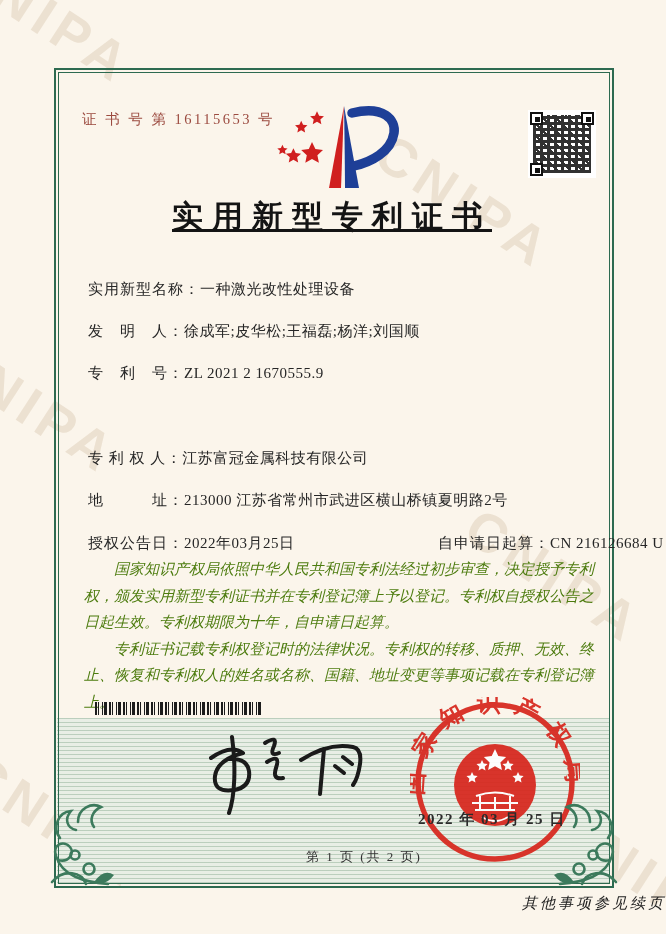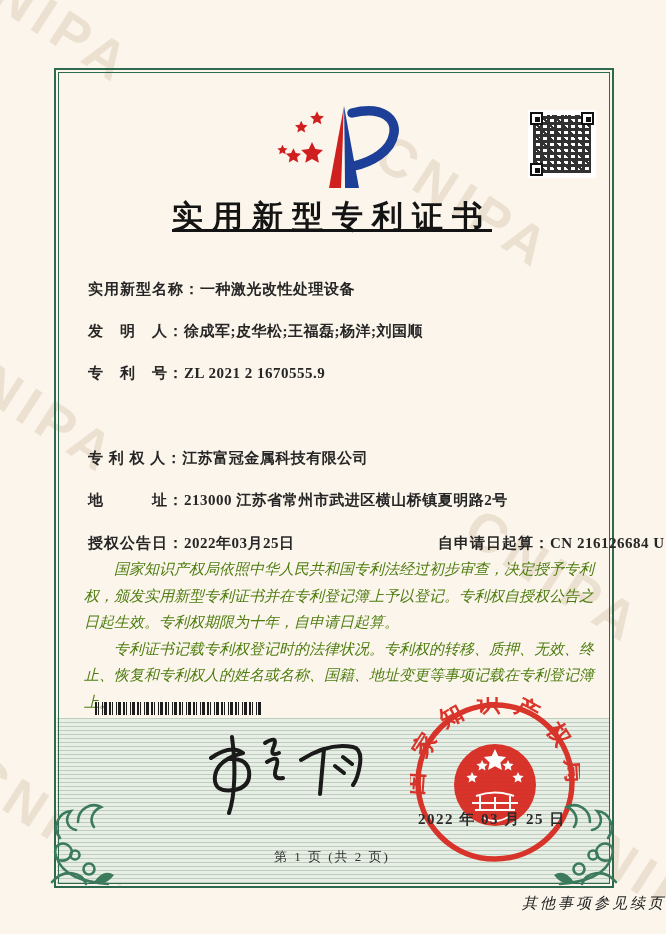--- a/index.html
+++ b/index.html
@@ -43,21 +43,21 @@
   .finder::after{content:"";position:absolute;left:2.5px;top:2.5px;
           width:5px;height:5px;background:#111;}
   .f-tl{left:2px;top:2px}.f-tr{right:2px;top:2px}.f-bl{left:2px;bottom:2px}
 
   .title{position:absolute;left:54px;top:196px;width:556px;
          text-align:center;font-size:31px;font-weight:bold;color:#141414;
          letter-spacing:9px;text-decoration:underline;}
 
   
   .row{position:absolute;left:88px;font-size:15px;color:#262626;
-       white-space:nowrap;font-weight:bold;}
+       white-space:nowrap;}
   .row .lab{display:inline-block;letter-spacing:1px;}
   .row .val{letter-spacing:0.5px;}
   .grant2{position:absolute;left:350px;top:0;}
 
   
   .paras{position:absolute;left:84px;top:556px;width:510px;
          font-size:15px;line-height:26.5px;color:#4d7c0f;text-align:justify;
          font-style:italic;}
   .paras p{margin:0;text-indent:2em;}
 
@@ -80,21 +80,21 @@
   .seal-date{position:absolute;left:418px;top:810px;font-size:15px;
              color:#2b2b2b;letter-spacing:1.5px;font-weight:bold;}
 
   
   .orn{position:absolute;z-index:4;}
   .orn-l{left:44px;top:798px;}
   .orn-r{left:552px;top:798px;transform:scaleX(-1);}
 
   
   .pagenum{position:absolute;left:54px;top:848px;width:556px;
-           text-align:center;font-size:13px;color:#333;letter-spacing:2px;}
+           text-align:center;font-size:13px;color:#333;letter-spacing:2px;padding-left:32px;}
   .contnote{position:absolute;left:0;top:894px;width:666px;
             text-align:right;font-size:15px;color:#222;font-style:italic;
             letter-spacing:3px;}
 </style>
 </head>
 <body>
 
 <div class="page">
 
   <div class="wm" style="left:-55px;top:-15px">CNIPA</div>
@@ -105,20 +105,21 @@
   <div class="wm" style="left:545px;top:845px">CNIPA</div>
 
   <div class="band"></div>
 
   <div class="frame">
     <div class="frame-inner"></div>
   </div>
 
   <div class="content">
 
+    <div class="certno">证 书 号 第 16115653 号</div>
 
     <svg class="logo" width="135" height="90" viewBox="0 0 135 90">
       <g fill="#d01f1f">
         <path d="M14 48 l2.2 4.6 5 .6 -3.7 3.4 1 4.9 -4.5-2.5 -4.4 2.5 1-4.9 -3.7-3.4 5-.6z" transform="scale(0.72) translate(6,14)"></path>
         <path d="M26 38 l2.6 5.4 5.9 .7 -4.4 4 1.2 5.8 -5.3-3 -5.2 3 1.2-5.8 -4.4-4 5.9-.7z" transform="translate(2,14) scale(0.9)"></path>
         <path d="M40 22 l3.4 7 7.6 1 -5.6 5.2 1.5 7.5 -6.9-3.8 -6.7 3.8 1.5-7.5 -5.6-5.2 7.6-1z" transform="translate(4,20)"></path>
         <path d="M34 6 l2.4 4.9 5.4 .7 -4 3.7 1.1 5.3 -4.9-2.7 -4.8 2.7 1.1-5.3 -4-3.7 5.4-.7z" transform="translate(6,16) scale(0.8)"></path>
         <path d="M50 4 l2.6 5.4 5.9 .7 -4.4 4 1.2 5.8 -5.3-3 -5.2 3 1.2-5.8 -4.4-4 5.9-.7z" transform="translate(8,8) scale(0.82)"></path>
       </g>
       <polygon points="76,6 61,88 73,88" fill="#d01f1f"></polygon>

